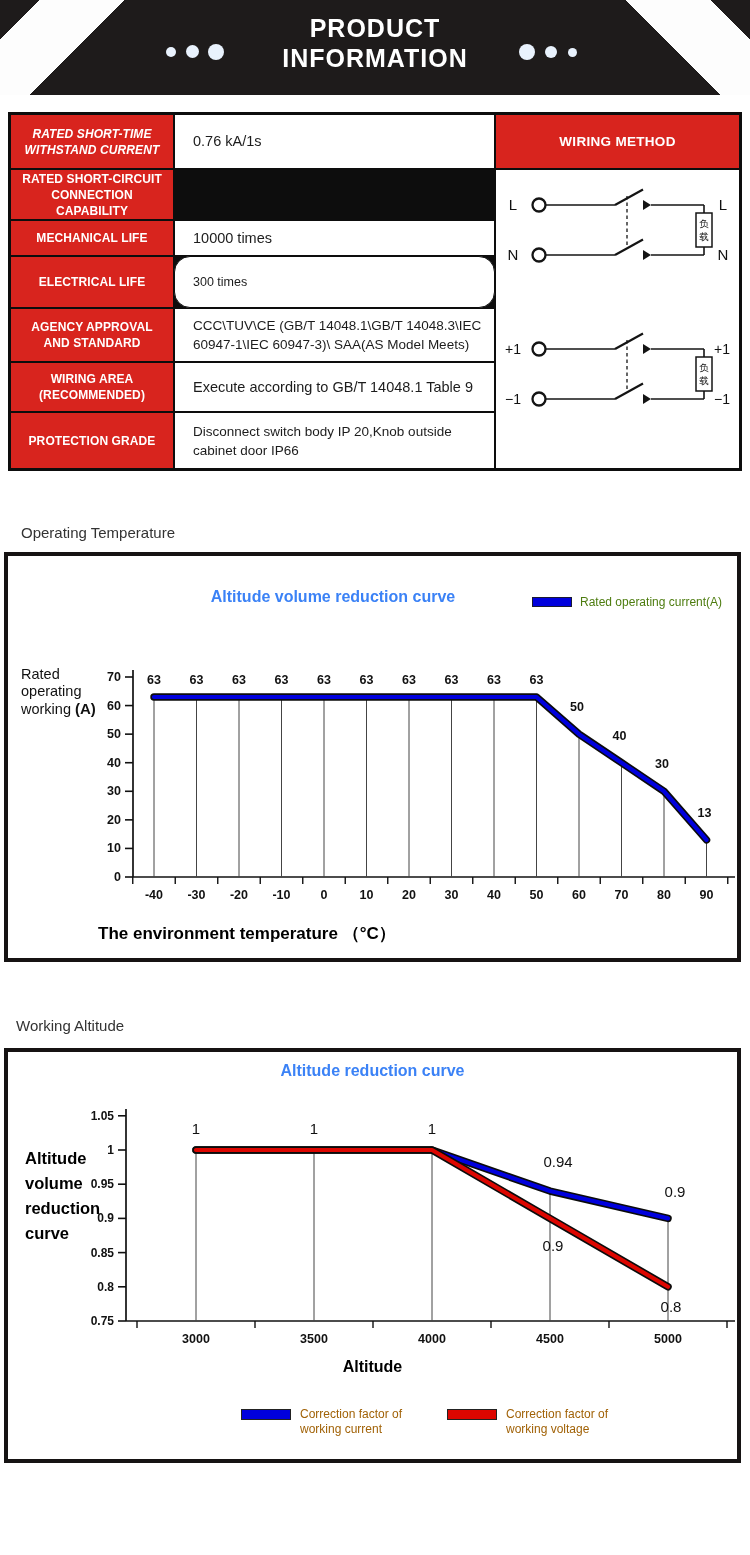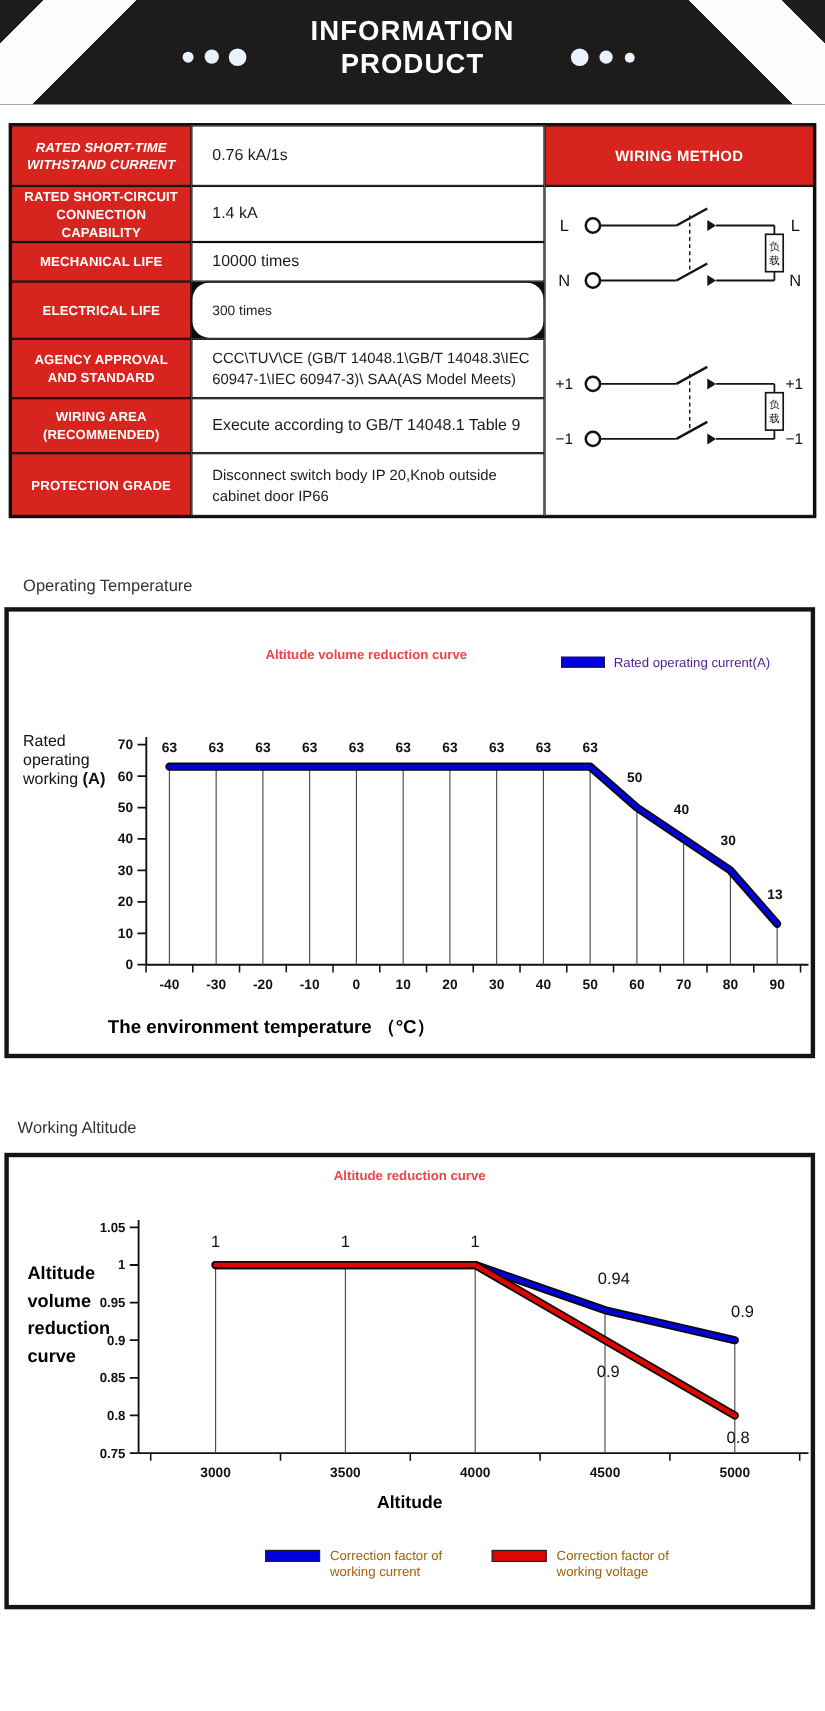--- a/index.html
+++ b/index.html
@@ -42,25 +42,25 @@
   
   .note{position:absolute;font-size:15px;color:#333;line-height:21.5px;white-space:pre-wrap;}
   .n1{left:21px;top:479px;}
   .n2{left:16px;top:972px;}
 
   
   .chartbox{position:absolute;box-sizing:border-box;border:4px solid #161313;background:#fff;}
   .c1{left:4px;top:552px;width:737px;height:410px;}
   .c2{left:4px;top:1048px;width:737px;height:415px;}
   .chartbox svg{position:absolute;left:0;top:0;}
-  .c-title{position:absolute;font-weight:bold;font-size:12px;color:#ef4444;text-align:center;}
+  .c-title{position:absolute;font-weight:bold;font-size:16px;color:#3b82f6;text-align:center;}
   .t1{top:32px;left:0;width:650px;}
   .t2{top:10px;left:0;width:729px;}
-  .legend1{position:absolute;left:502px;top:39px;display:flex;align-items:center;gap:8px;
-        font-size:12px;color:#4c1d95;}
+  .legend1{position:absolute;left:524px;top:39px;display:flex;align-items:center;gap:8px;
+        font-size:12px;color:#4d7c0f;}
   .sw{width:38px;height:8px;background:#0000dd;border:1.5px solid #1a1a33;box-sizing:content-box;}
   .ylab1{position:absolute;left:13px;top:110px;font-size:14.5px;line-height:17px;color:#111;}
   .ylab1 .unit{font-weight:bold;font-size:15px;}
   .xlab1{position:absolute;top:366px;left:90px;width:650px;text-align:left;
         font-weight:bold;font-size:17px;color:#000;}
   .ylab2{position:absolute;left:17px;top:94px;font-weight:bold;font-size:16.5px;line-height:25px;color:#000;}
   .xlab2{position:absolute;top:306px;left:0;width:729px;text-align:center;
         font-weight:bold;font-size:16px;color:#000;}
   .lg2{position:absolute;top:355px;display:flex;gap:9px;font-size:12px;line-height:15px;color:#a16207;}
   .lg2 .sw2{width:48px;height:9px;margin-top:2px;border:1.5px solid #222;box-sizing:content-box;}
@@ -74,22 +74,22 @@
   <div class="banner">
     <div class="corner cl"></div>
     <div class="corner cr"></div>
     <span class="dot dA"></span>
     <span class="dot dB"></span>
     <span class="dot dC"></span>
     <span class="dot dD"></span>
     <span class="dot dE"></span>
     <span class="dot dF"></span>
     <div class="banner-title">
+      <div>PRODUCT</div>
       <div>INFORMATION</div>
-      <div>PRODUCT</div>
     </div>
   </div>
 
   <section class="spec" id="spec-table">
     <div class="cell wm-head">WIRING METHOD</div>
     <div class="cell wm-body">
 
       <svg class="wdiag wd1" width="240" height="96" viewBox="0 0 240 96">
         <g stroke="#141414" stroke-width="1.6" fill="none">
           <line x1="48.5" y1="22" x2="118" y2="22"></line>
@@ -142,21 +142,20 @@
           <text x="207" y="44" font-size="9.5" text-anchor="middle">负</text>
           <text x="207" y="57" font-size="9.5" text-anchor="middle">载</text>
         </g>
       </svg>
     </div>
   <div class="cell label" style="grid-area: 1 / 1; font-style: italic;">RATED SHORT-TIME
 WITHSTAND CURRENT</div>
       <div class="cell value v0" style="grid-area: 1 / 2;">0.76 kA/1s</div>
       <div class="cell label" style="grid-area: 2 / 1;">RATED SHORT-CIRCUIT
 CONNECTION CAPABILITY</div>
-      <div class="cell value v1" style="grid-area: 2 / 2;">1.4 kA</div>
       <div class="cell label" style="grid-area: 3 / 1;">MECHANICAL LIFE</div>
       <div class="cell value v2" style="grid-area: 3 / 2;">10000 times</div>
       <div class="cell label" style="grid-area: 4 / 1;">ELECTRICAL LIFE</div>
       <div class="cell value v3" style="grid-area: 4 / 2;">300 times</div>
       <div class="cell label" style="grid-area: 5 / 1;">AGENCY APPROVAL
 AND STANDARD</div>
       <div class="cell value v4" style="grid-area: 5 / 2;">CCC\TUV\CE (GB/T 14048.1\GB/T 14048.3\IEC 60947-1\IEC 60947-3)\ SAA(AS Model Meets)</div>
       <div class="cell label" style="grid-area: 6 / 1;">WIRING AREA
 (RECOMMENDED)</div>
       <div class="cell value v5" style="grid-area: 6 / 2;">Execute according to GB/T 14048.1 Table 9</div>

